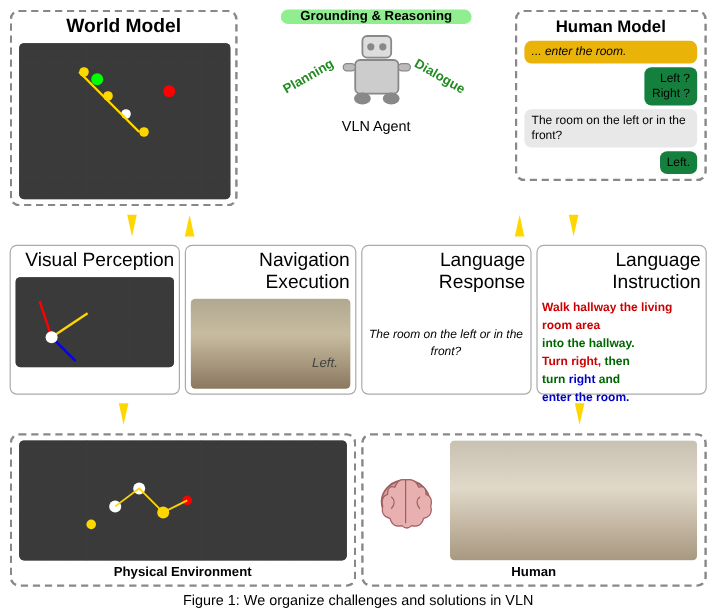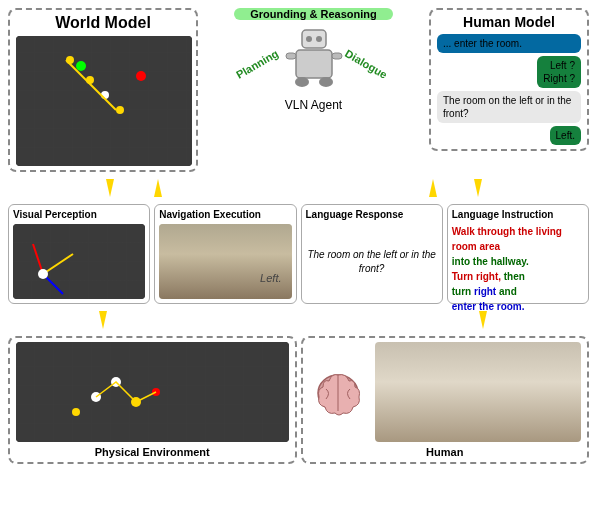--- a/index.html
+++ b/index.html
@@ -157,23 +157,24 @@
     }
 
     .bubble {
       border-radius: 6px;
       padding: 3px 6px;
       font-size: 10px;
       line-height: 1.3;
     }
 
     .bubble-gray {
-      background: #0369a1;
+      background: #eab308;
       color: #000;
       text-align: left;
+      font-style: italic;
     }
 
     .bubble-blue {
       background: #15803d;
       color: #000;
       text-align: right;
       align-self: flex-end;
     }
 
     .bubble-gray2 {
@@ -190,24 +191,24 @@
     }
 
     .section-box {
       border: 1.5px solid #aaa;
       border-radius: 6px;
       padding: 4px;
       flex: 1;
     }
 
     .section-title {
-      font-size: 10px;
-      font-weight: bold;
-      color: #000;
-      text-align: left;
+      font-size: 16px;
+      font-weight: normal;
+      color: #000;
+      text-align: right;
       margin-bottom: 4px;
     }
 
     
     .visual-perc-img {
       width: 100%;
       height: 75px;
       background: #3a3a3a;
       border-radius: 4px;
       position: relative;
@@ -474,21 +475,21 @@
       <div class="section-title">Language Response</div>
       <div class="lang-resp-box">
         <div class="lang-resp-text">The room on the left or in the front?</div>
       </div>
     </div>
 
     <div class="section-box">
       <div class="section-title">Language Instruction</div>
       <div class="lang-instr-box">
         <div class="lang-instr-text">
-          <span class="text-red">Walk through the</span>
+          <span class="text-red">Walk hallway the</span>
           <span class="text-red">living room area</span><br>
           <span class="text-green">into the hallway.</span><br>
           <span class="text-red">Turn right,</span>
           <span class="text-green">then</span><br>
           <span class="text-green">turn</span>
           <span class="text-blue">right</span>
           <span class="text-green">and</span><br>
           <span class="text-blue">enter the room.</span>
         </div>
       </div>
@@ -535,14 +536,15 @@
 
         <div class="corridor-img">
           <div class="corridor-sim"></div>
         </div>
       </div>
       <div class="bottom-title">Human</div>
     </div>
 
   </div>
 
+  <div class="caption">Figure 1: We organize challenges and solutions in VLN</div>
 
 </div>
 
 </body></html>

